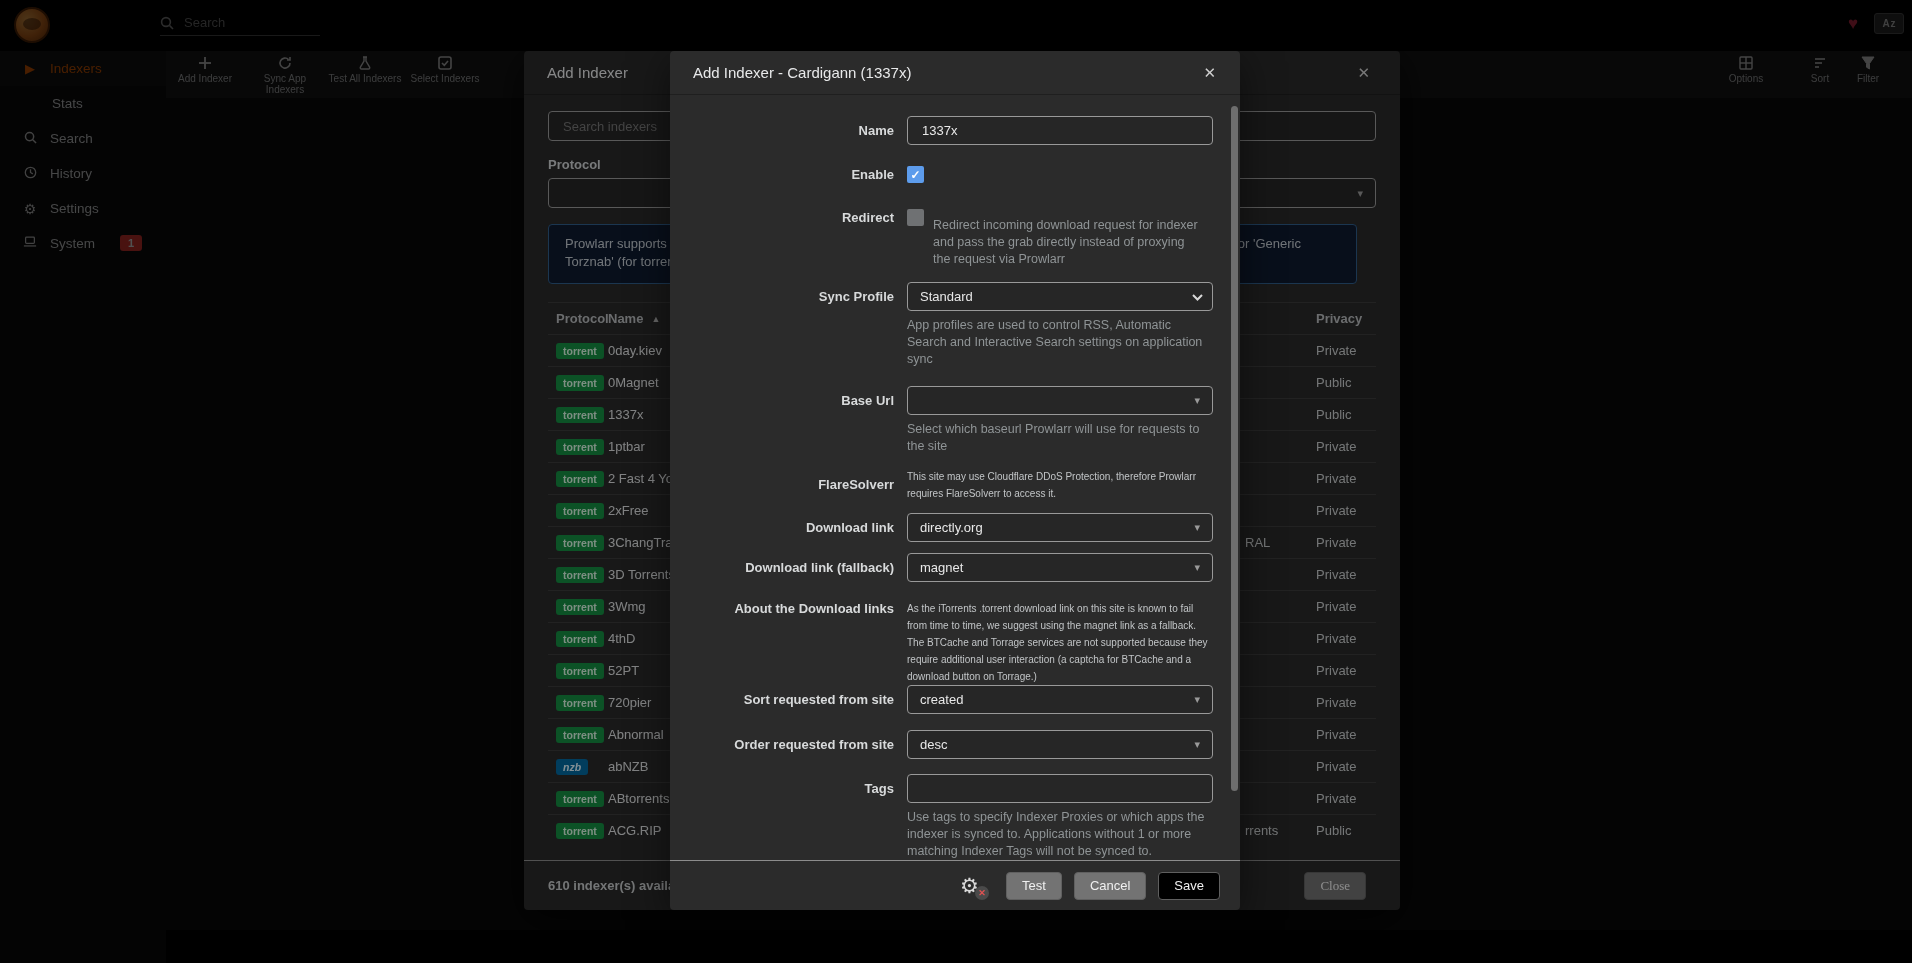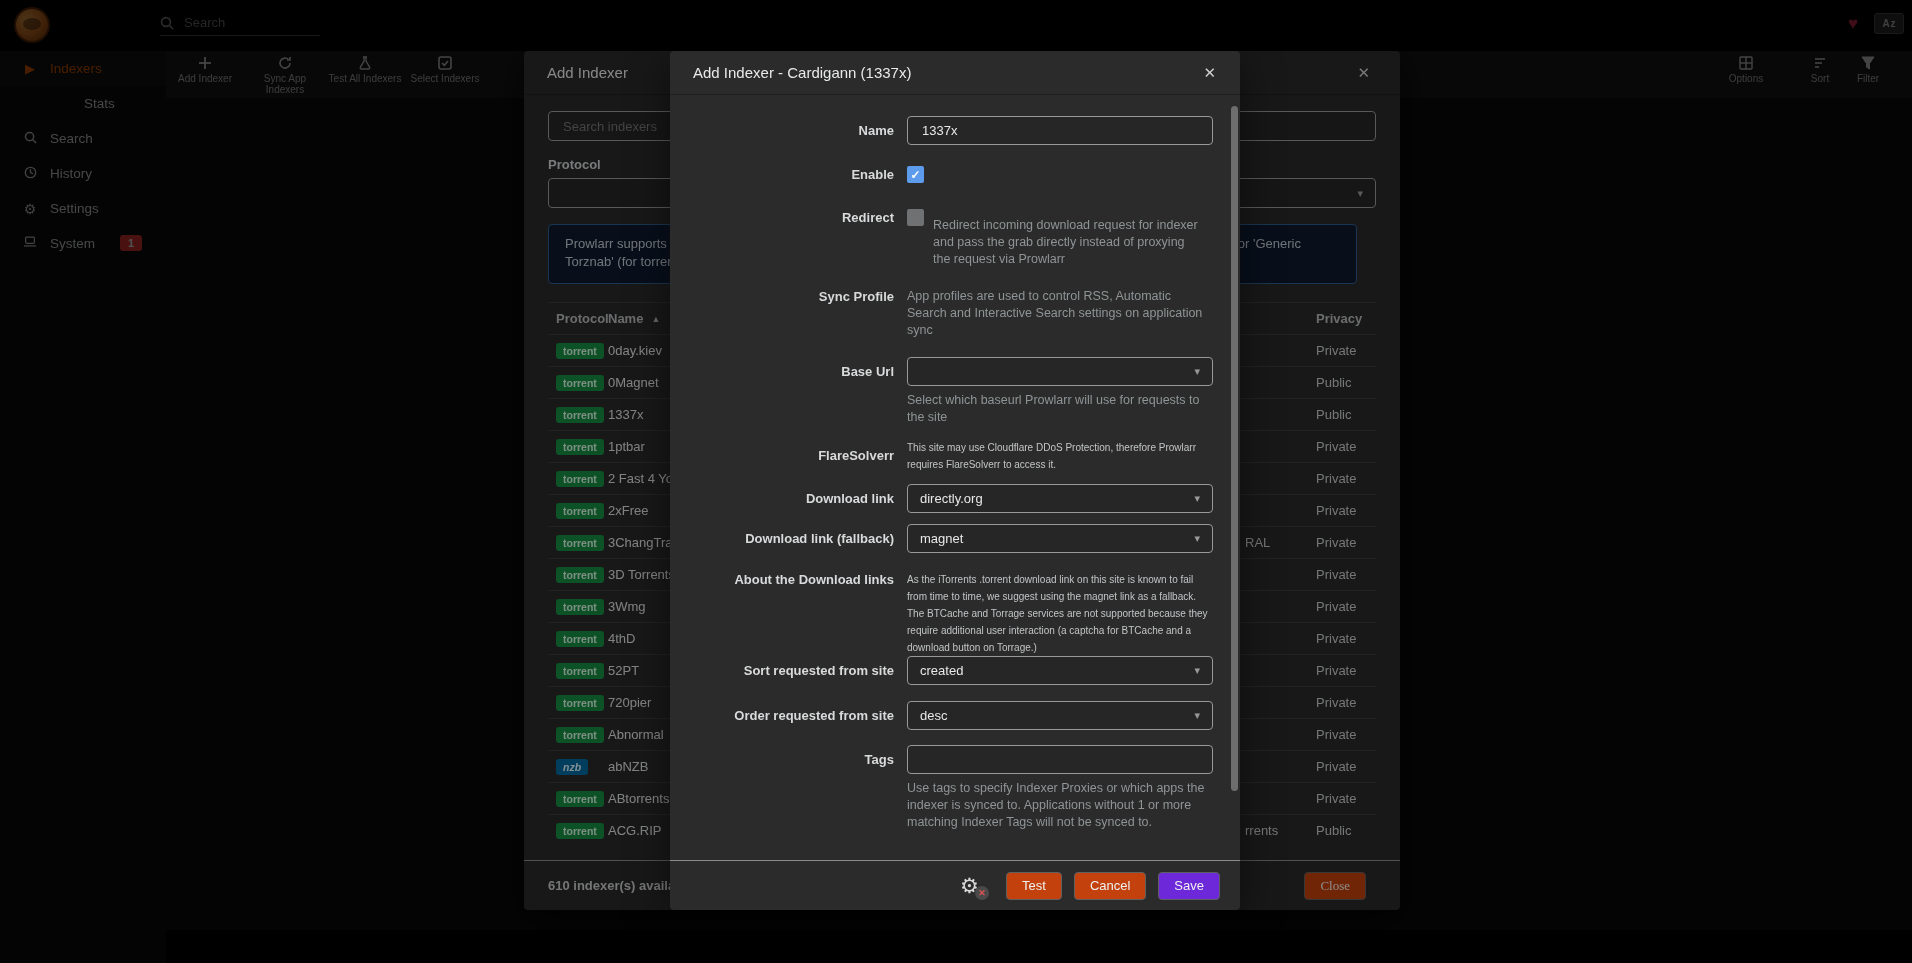--- a/index.html
+++ b/index.html
@@ -20,21 +20,21 @@
   .heart{color:#c62f4c;font-size:17px;line-height:1;}
   .translate-box{width:28px;height:19px;background:#2e2e2e;border:1px solid #555;border-radius:3px;
         color:#c9c9c9;font-size:10px;display:flex;align-items:center;justify-content:center;gap:1px;font-weight:bold;}
   
   .sidebar{position:absolute;left:0;top:51px;width:166px;bottom:0;background:#0e0e0e;z-index:1;}
   .side-item{height:35px;display:flex;align-items:center;padding-left:22px;gap:12px;
         font-size:13.5px;color:#dcdee0;cursor:pointer;position:relative;}
   .side-item .sicon{width:16px;text-align:center;font-size:13px;color:#cfcfcf;flex:0 0 16px;}
   .side-item.active{color:#e66000;background:#161616;}
   .side-item.active .sicon{color:#e66000;}
-  .side-item.sub{padding-left:52px;margin-left:32px;}
+  .side-item.sub{padding-left:52px;}
   .side-badge{position:absolute;right:24px;top:9px;background:#e53935;color:#fff;font-size:11px;
         font-weight:bold;border-radius:3px;min-width:16px;height:16px;display:flex;align-items:center;
         justify-content:center;padding:0 3px;}
   
   .toolbar{position:absolute;left:166px;right:0;top:51px;height:47px;background:#1d1d1d;z-index:1;}
   .content-bg{position:absolute;left:166px;right:0;top:98px;bottom:33px;background:#101010;z-index:1;}
   .tool-item{position:absolute;top:5px;width:78px;display:flex;flex-direction:column;align-items:center;
         gap:3px;color:#bdbfc1;font-size:10px;line-height:11px;text-align:center;cursor:pointer;}
   .tool-item svg{stroke:#d6d6d6;}
   
@@ -42,23 +42,23 @@
   .overlay2{position:absolute;inset:0;background:rgba(0,0,0,0.42);z-index:15;}
   
   .modal{position:absolute;top:51px;background:#2a2a2a;border-radius:4px;z-index:10;
         box-shadow:0 10px 40px rgba(0,0,0,.5);}
   .m-header{height:44px;display:flex;align-items:center;justify-content:space-between;
         padding:0 24px 0 23px;border-bottom:1px solid #1f1f1f;box-sizing:border-box;}
   .m-title{font-size:15px;color:#e8e9ea;}
   .m-close{color:#cfcfcf;font-size:15px;cursor:pointer;}
   .m-footer{position:absolute;left:0;right:0;bottom:0;height:50px;border-top:1px solid #8c8c8c;
         box-sizing:border-box;display:flex;align-items:center;}
-  .btn{height:28px;padding:0 15px;font-size:13px;border-radius:4px;background:#c2410c;
+  .btn{height:28px;padding:0 15px;font-size:13px;border-radius:4px;background:#737373;
         border:1px solid #606060;color:#f0f0f0;cursor:pointer;font-family:"Liberation Sans",sans-serif;}
-  .btn.primary{background:#6d28d9;border-color:#5f5f5f;}
+  .btn.primary{background:#000000;border-color:#5f5f5f;}
   
   .back-modal{left:524px;width:876px;height:859px;}
   .bm-body{padding:16px 24px 0 24px;position:relative;}
   .input,.select{height:30px;border:1px solid #999;border-radius:4px;background:#262626;
         box-sizing:border-box;display:flex;align-items:center;padding:0 12px;font-size:13px;color:#e8e8e8;
         position:relative;width:100%;}
   .input input{background:transparent;border:none;outline:none;color:#e8e8e8;font-size:13px;width:100%;
         font-family:"Liberation Sans",sans-serif;}
   .input input::placeholder{color:#757575;}
   .sel-caret{position:absolute;right:12px;color:#9a9a9a;font-size:11px;}
@@ -370,20 +370,28 @@
         <div class="flabel" style="padding-top:1px">Redirect</div>
         <div class="fctrl" style="display:flex;gap:9px">
           <span class="checkbox off"></span>
           <span class="fhelp" style="margin-top:8px;width:268px">Redirect incoming download request for indexer and pass the grab directly instead of proxying the request via Prowlarr</span>
         </div>
       </div>
 
       <div class="frow" style="margin-bottom:18px">
         <div class="flabel" style="padding-top:7px">Sync Profile</div>
         <div class="fctrl">
+          <div class="select" style="height:29px">
+            <span>Standard</span>
+            <span class="chev">
+                <svg width="11" height="7" viewBox="0 0 11 7" fill="none" stroke="#d8d8d8" stroke-width="2">
+                  <polyline points="1 1 5.5 5.5 10 1"></polyline>
+                </svg>
+              </span>
+          </div>
           <div class="fhelp">App profiles are used to control RSS, Automatic Search and Interactive Search settings on application sync</div>
         </div>
       </div>
 
       <div class="frow" style="margin-bottom:13px">
         <div class="flabel" style="padding-top:7px">Base Url</div>
         <div class="fctrl">
           <div class="select" style="height:29px">
             <span></span>
             <span class="sel-caret">▾</span>

